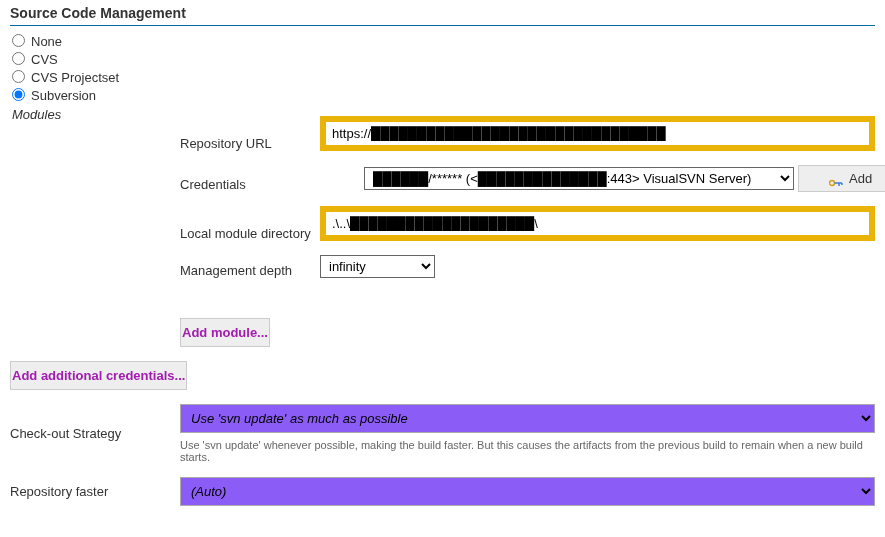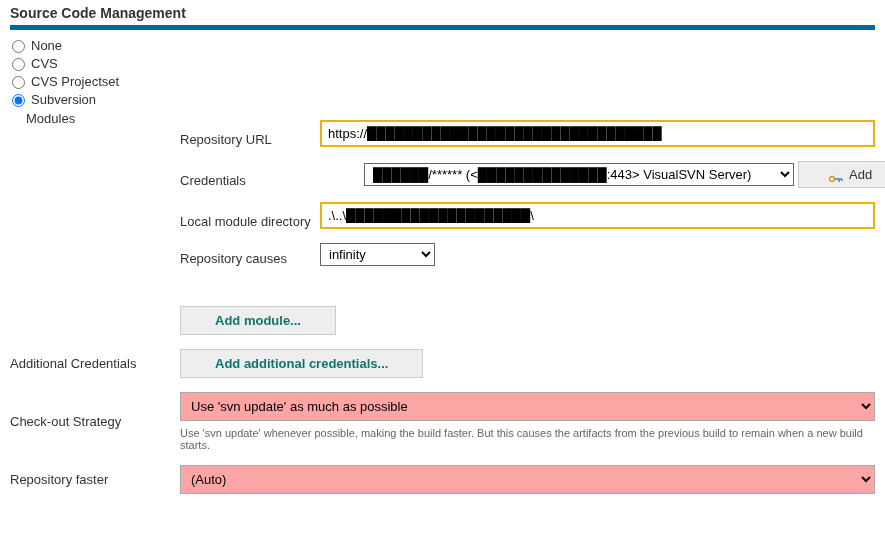--- a/index.html
+++ b/index.html
@@ -12,55 +12,56 @@
       font-size: 13px;
       color: #333;
       background: #fff;
       width: 885px;
       padding: 5px 10px;
     }
     .section-title {
       font-weight: bold;
       font-size: 14px;
       padding-bottom: 4px;
-      border-bottom: 5px solid #0369a1;
+      border-bottom: 1px solid #0369a1;
       margin-bottom: 8px;
     }
     .radio-group {
       margin-left: 2px;
       margin-bottom: 4px;
     }
     .radio-row {
       display: flex;
-      align-items: flex-end;
+      align-items: flex-start;
       margin: 3px 0;
       gap: 6px;
     }
     .radio-row input[type="radio"] {
       margin: 0;
     }
     .modules-label {
-      margin-left: 16px;
+      margin-left: 2px;
       margin-top: 2px;
+      font-style: italic;
     }
     .form-area {
       margin-left: 170px;
       margin-top: -20px;
     }
     .field-row {
       display: flex;
       align-items: flex-end;
       margin: 14px 0;
     }
     .field-label {
       width: 140px;
       flex-shrink: 0;
     }
     .text-input {
-      border: 2px solid #eab308;
+      border: 6px solid #eab308;
       padding: 4px 6px;
       font-size: 13px;
       font-family: inherit;
       background: #fff;
       flex: 1;
     }
     .text-input-wide {
       width: 560px;
     }
     .select-box {
@@ -78,25 +79,25 @@
     }
     .cred-row {
       display: flex;
       align-items: center;
       gap: 4px;
       margin-left: 44px;
     }
     .btn {
       background: #eee;
       border: 1px solid #ccc;
-      padding: 6px 34px;
+      padding: 6px 1px;
       font-size: 13px;
       font-family: inherit;
       cursor: pointer;
-      color: #0f766e;
+      color: #a21caf;
       font-weight: bold;
     }
     .btn-add {
       display: inline-flex;
       align-items: center;
       gap: 6px;
       font-weight: normal;
       color: #333;
       padding: 5px 30px;
     }
@@ -122,21 +123,22 @@
     }
     .lower-content {
       flex: 1;
     }
     .select-full {
       width: 100%;
       border: 1px solid #aaa;
       padding: 5px 6px;
       font-size: 13px;
       font-family: inherit;
-      background: #fca5a5;
+      background: #8b5cf6;
+      font-style: italic;
     }
     .help-text {
       font-size: 11px;
       color: #666;
       margin-top: 6px;
     }
   </style>
 </head>
 <body>
 
@@ -189,40 +191,39 @@
       </button>
     </div>
   </div>
 
   <div class="field-row">
     <div class="field-label">Local module directory</div>
     <input type="text" class="text-input text-input-wide" value=".\..\████████████████████\" style="">
   </div>
 
   <div class="field-row">
-    <div class="field-label">Repository causes</div>
+    <div class="field-label">Management depth</div>
     <select class="select-box select-small">
       <option>infinity</option>
     </select>
   </div>
 
 
 </div>
 
 <div class="lower-section">
 
   <div class="lower-row">
     <div class="lower-label"></div>
     <div class="lower-content">
       <button class="btn">Add module...</button>
     </div>
   </div>
 
   <div class="lower-row">
-    <div class="lower-label">Additional Credentials</div>
     <div class="lower-content">
       <button class="btn">Add additional credentials...</button>
     </div>
   </div>
 
   <div class="lower-row">
     <div class="lower-label">Check-out Strategy</div>
     <div class="lower-content">
       <select class="select-full">
         <option>Use 'svn update' as much as possible</option>

